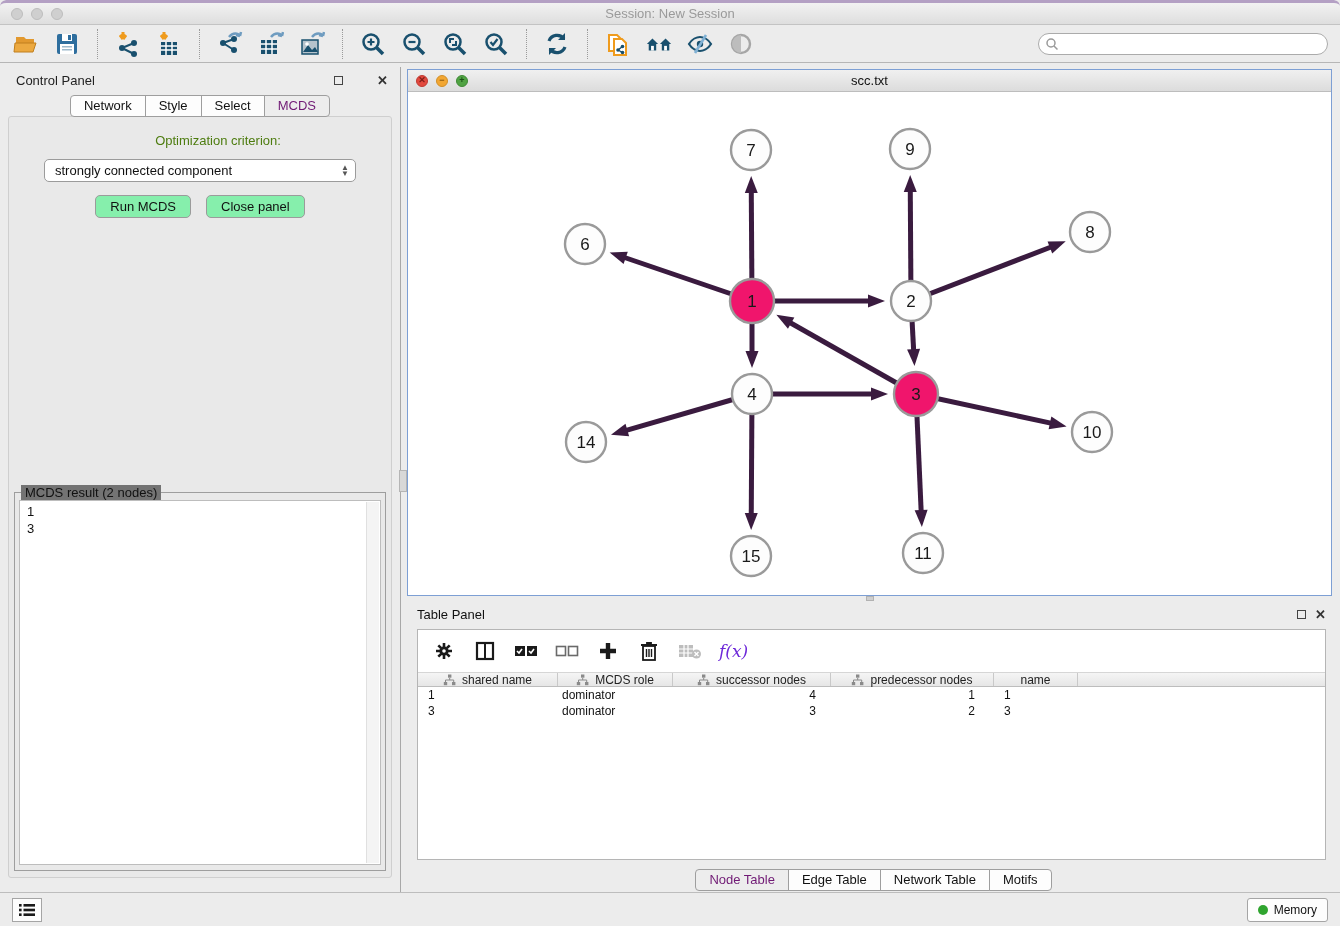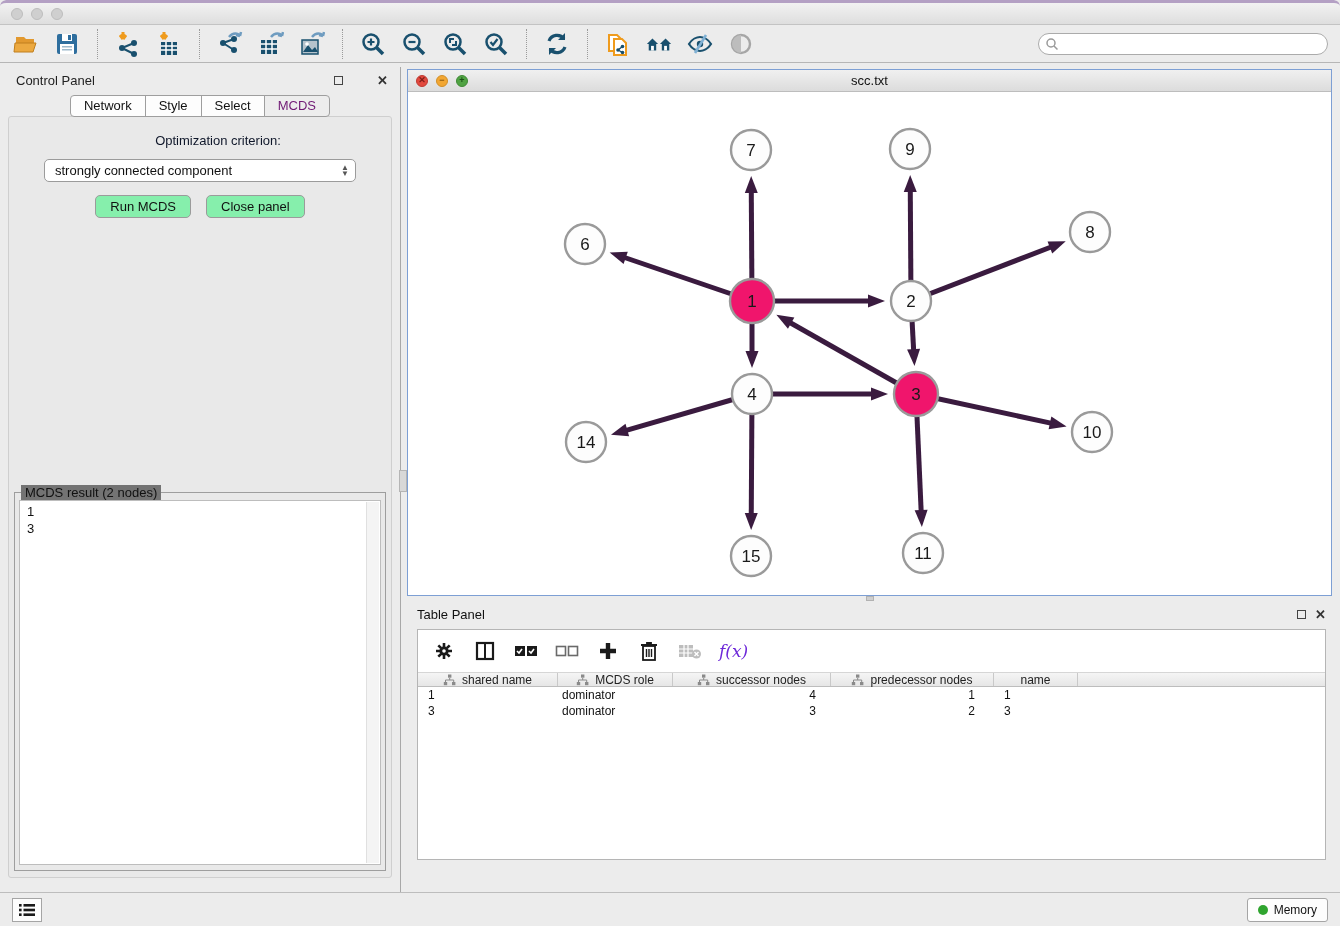--- a/index.html
+++ b/index.html
@@ -59,21 +59,21 @@
     padding:2px 13px 3px; margin-left:-1px; cursor:default; line-height:15px;
   }
   .seg .tab:first-child{ border-radius:4px 0 0 4px; margin-left:0; }
   .seg .tab:last-child{ border-radius:0 4px 4px 0; }
   .seg .tab.active{ background:#ededed; color:#701a75; }
   .cp-content{
     flex:1; margin:-1px 8px 14px; background:#e9e9e9;
     border:1px solid #cfcfcf; border-radius:3px;
     display:flex; flex-direction:column; align-items:center; padding-top:16px;
   }
-  .opt-label{ font-size:13px; color:#0f172a;margin-left:36px; }
+  .opt-label{ font-size:13px; color:#4d7c0f;margin-left:36px; }
   .criterion-select{
     margin-top:11px; width:312px; height:23px; background:#fff;
     border:1px solid #9b9b9b; border-radius:5px; display:flex; align-items:center;
     padding:0 6px 0 10px; font-size:13px;
   }
   .criterion-select .sel-text{ flex:1; }
   .chevrons{ display:flex; flex-direction:column; line-height:6px; font-size:8px; color:#555; font-weight:bold; }
   .btn-row{ display:flex; gap:15px; margin-top:13px; }
   .push-btn{
     background:#86efac; border:1px solid #9b9b9b; border-radius:5px;
@@ -170,20 +170,21 @@
 </style>
 </head>
 <body>
 
 <div class="titlebar">
   <div class="traffic">
     <span class="tl"></span>
     <span class="tl"></span>
     <span class="tl"></span>
   </div>
+  <div class="win-title">Session: New Session</div>
 </div>
 
 <div class="toolbar">
   <span class="tbtn">
     <svg class="ic" width="26" height="26" viewBox="0 0 26 26">
       <path d="M3 6h8l2 2h8v4H3z" fill="#e2992f"></path>
       <path d="M2 12h21l-3 9H1z" fill="#eca940" stroke="#c07f1e" stroke-width="1"></path>
     </svg>
   </span>
   <span class="tbtn">
@@ -541,20 +542,28 @@
           <span class="gr-cell c4 al">1</span>
         </div>
         <div class="grid-row">
           <span class="gr-cell c0 al">3</span>
           <span class="gr-cell c1 al">dominator</span>
           <span class="gr-cell c2 ar">3</span>
           <span class="gr-cell c3 ar">2</span>
           <span class="gr-cell c4 al">3</span>
         </div>
       </div>
+      <div class="tp-tabs">
+        <div class="seg">
+          <span class="tab active">Node Table</span>
+          <span class="tab">Edge Table</span>
+          <span class="tab">Network Table</span>
+          <span class="tab">Motifs</span>
+        </div>
+      </div>
     </div>
   </div>
 </div>
 
 <div class="statusbar">
   <span class="list-btn">
     <svg class="ic" width="18" height="14" viewBox="0 0 18 14">
       <rect x="1" y="1" width="2.6" height="2.6" fill="#1a1a1a"></rect>
       <rect x="1" y="5.7" width="2.6" height="2.6" fill="#1a1a1a"></rect>
       <rect x="1" y="10.4" width="2.6" height="2.6" fill="#1a1a1a"></rect>

